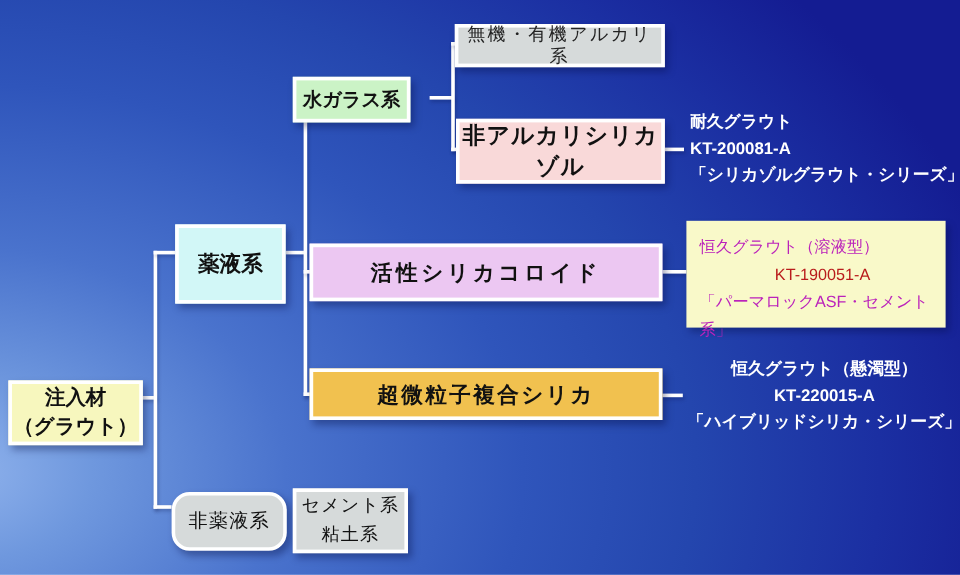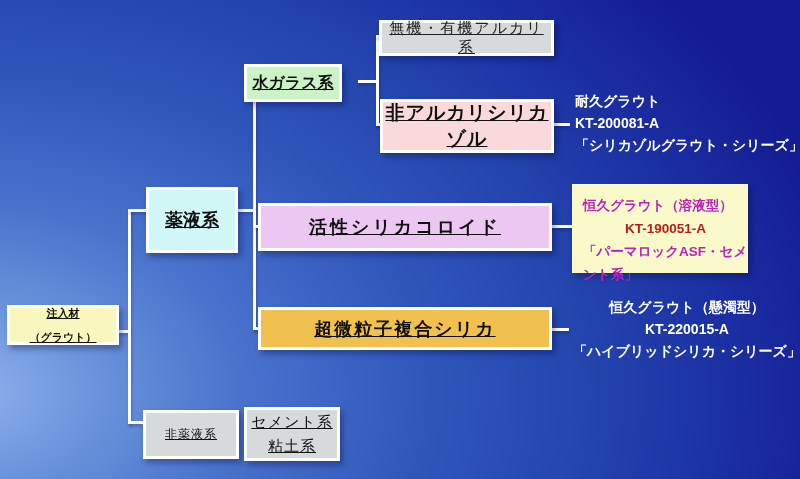--- a/index.html
+++ b/index.html
@@ -18,57 +18,56 @@
     box-sizing:border-box;
     border:3px solid #ffffff;
     display:flex;
     flex-direction:column;
     align-items:center;
     justify-content:center;
     font-weight:bold;
     color:#111111;
     box-shadow:3px 4px 6px rgba(0,10,60,0.35);
     text-align:center;
-    text-decoration:underline;
   }
   .line{
     position:absolute;
     background:#ffffff;
     box-shadow:1px 2px 3px rgba(0,10,60,0.25);
   }
   .ann{
     position:absolute;
     color:#ffffff;
     font-weight:bold;
     font-size:14px;
     line-height:22px;
     white-space:nowrap;
     text-align:left;
   }
   .ann div{white-space:nowrap;}
 
   
-  .n-root{left:7px;top:305px;width:112px;height:40px;background:#F7F7BE;font-size:11px;line-height:24px;}
+  .n-root{left:7px;top:317px;width:112px;height:54px;background:#F7F7BE;font-size:17px;line-height:24px;}
   .n-chemical{left:146px;top:187px;width:92px;height:66px;background:#D2F7F7;font-size:18px;}
   .n-waterglass{left:244px;top:64px;width:98px;height:38px;background:#CBF3C6;font-size:16px;}
   .n-alkali{left:379px;top:20px;width:175px;height:36px;background:#D6DADA;font-size:15px;font-weight:normal;letter-spacing:2px;color:#222;}
   .n-nonalkali{left:380px;top:99px;width:174px;height:54px;background:#F9D9D9;font-size:19px;letter-spacing:1px;}
   .n-active{left:258px;top:203px;width:294px;height:48px;background:#ECC7F2;font-size:18px;letter-spacing:3px;}
   .n-ultra{left:258px;top:307px;width:294px;height:43px;background:#F1C14F;font-size:18px;letter-spacing:2px;}
-  .n-nonchemical{left:143px;top:410px;width:96px;height:49px;background:#D6DADA;font-size:12px;font-weight:normal;letter-spacing:1px;}
+  .n-nonchemical{left:143px;top:410px;width:96px;height:49px;background:#D6DADA;font-size:16px;font-weight:normal;letter-spacing:1px;border-radius:15px;}
   .n-cement{left:244px;top:407px;width:96px;height:54px;background:#D6DADA;font-size:15px;font-weight:normal;line-height:24px;letter-spacing:1px;}
 
   
   .ann-card{
     position:absolute;
-    left:572px;top:184px;width:176px;height:89px;
+    left:572px;top:184px;width:216px;height:89px;
     background:#F9F9C9;
     box-sizing:border-box;
     padding:10px 0 0 11px;
-    font-weight:bold;
+    font-weight:normal;
     font-size:13.5px;
     line-height:23px;
     box-shadow:3px 4px 6px rgba(0,10,60,0.35);
     text-align:left;
   }
   .t-magenta{color:#BB22BB;}
   .t-navy{color:#b91c1c;text-align:center;}
 
   .ann-1{left:575px;top:90px;}
   .ann-3{left:573px;top:296px;text-align:center;}

